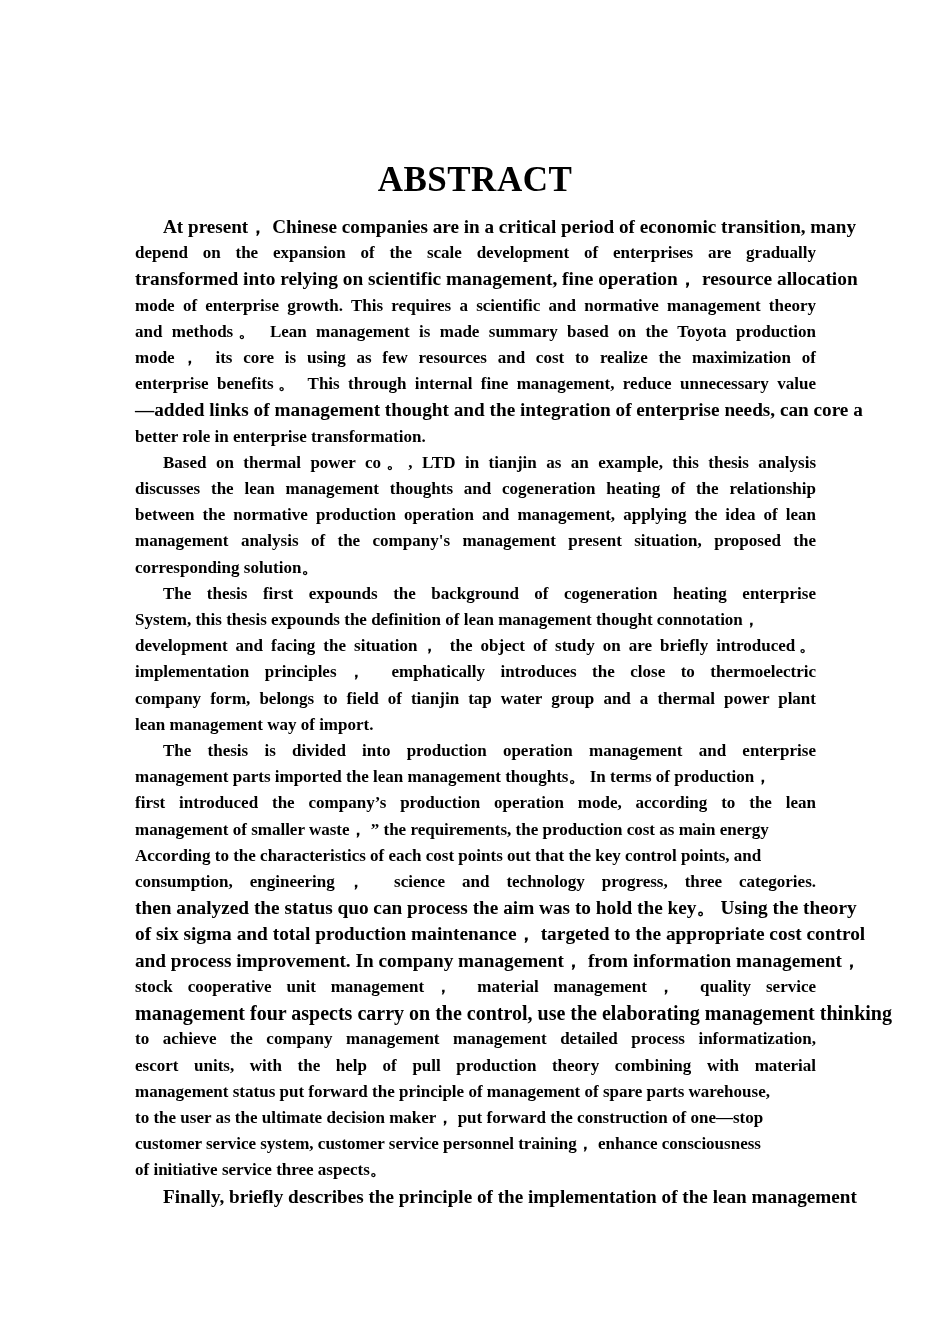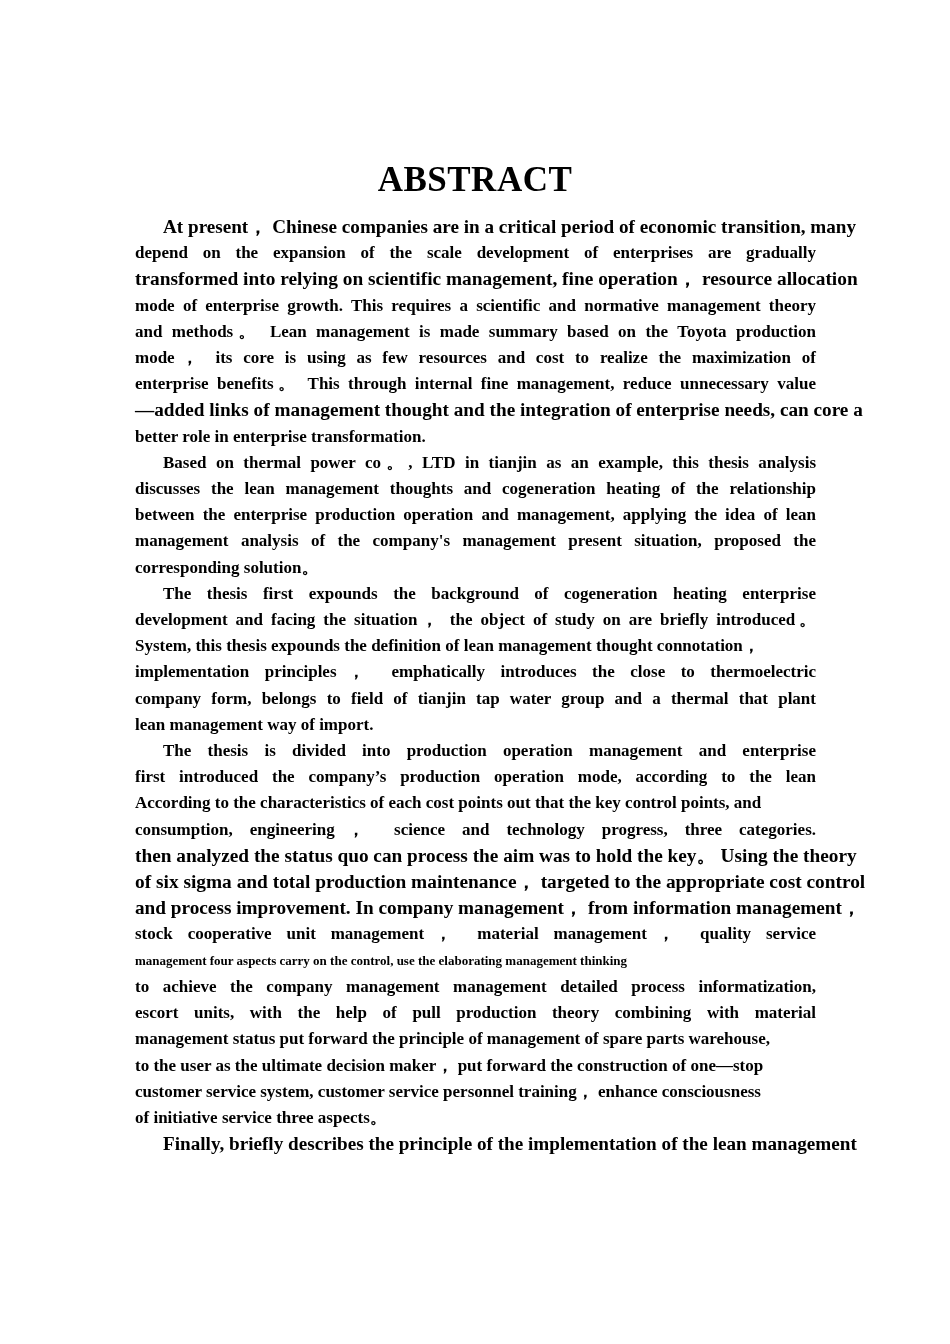--- a/index.html
+++ b/index.html
@@ -86,44 +86,46 @@
       <span class="ln">and methods。  Lean management is made summary based on the Toyota production</span>
       <span class="ln">mode，  its core is using as few resources and cost to realize the maximization of</span>
       <span class="ln">enterprise benefits。  This through internal fine management, reduce unnecessary value</span>
       <span class="ln" style="font-size: 19.23px;">—added links of management thought and the integration of enterprise needs, can core a</span>
       <span class="ln last">better role in enterprise transformation.</span>
     </div>
 
     <div class="line-block">
       <span class="ln indent">Based on thermal power co。, LTD in tianjin as an example, this thesis analysis</span>
       <span class="ln">discusses the lean management thoughts and cogeneration heating of the relationship</span>
-      <span class="ln">between the enterprise production operation and management, applying the idea of lean</span>
+      <span class="ln">between the normative production operation and management, applying the idea of lean</span>
       <span class="ln">management analysis of the company's management present situation, proposed the</span>
       <span class="ln last">corresponding solution。</span>
     </div>
 
     <div class="line-block">
       <span class="ln indent">The thesis first expounds the background of cogeneration heating enterprise</span>
+      <span class="ln ragged">System, this thesis expounds the definition of lean management thought connotation，</span>
       <span class="ln">development and facing the situation，  the object of study on are briefly introduced。</span>
-      <span class="ln ragged">System, this thesis expounds the definition of lean management thought connotation，</span>
       <span class="ln">implementation principles，  emphatically introduces the close to thermoelectric</span>
-      <span class="ln">company form, belongs to field of tianjin tap water group and a thermal that plant</span>
+      <span class="ln">company form, belongs to field of tianjin tap water group and a thermal power plant</span>
       <span class="ln last">lean management way of import.</span>
     </div>
 
     <div class="line-block">
       <span class="ln indent">The thesis is divided into production operation management and enterprise</span>
+      <span class="ln ragged">management parts imported the lean management thoughts。  In terms of production，</span>
       <span class="ln">first introduced the company’s production operation mode, according to the lean</span>
+      <span class="ln ragged">management of smaller waste，  ” the requirements, the production cost as main energy</span>
       <span class="ln ragged">According to the characteristics of each cost points out that the key control points, and</span>
       <span class="ln">consumption, engineering，  science and technology progress, three categories.</span>
       <span class="ln ragged" style="font-size: 19.29px;">then analyzed the status quo can process the aim was to hold the key。  Using the theory</span>
       <span class="ln ragged" style="font-size: 19.36px;">of six sigma and total production maintenance，  targeted to the appropriate cost control</span>
       <span class="ln ragged" style="font-size: 19.24px;">and process improvement. In company management，  from information management，</span>
       <span class="ln">stock cooperative unit management，  material management，  quality service</span>
-      <span class="ln ragged" style="font-size: 13px;">management four aspects carry on the control, use the elaborating management thinking</span>
+      <span class="ln ragged" style="font-size: 20px;">management four aspects carry on the control, use the elaborating management thinking</span>
       <span class="ln">to achieve the company management management detailed process informatization,</span>
       <span class="ln">escort units, with the help of pull production theory combining with material</span>
       <span class="ln ragged">management status put forward the principle of management of spare parts warehouse,</span>
       <span class="ln ragged">to the user as the ultimate decision maker，  put forward the construction of one—stop</span>
       <span class="ln ragged">customer service system, customer service personnel training，  enhance consciousness</span>
       <span class="ln last">of initiative service three aspects。</span>
     </div>
 
     <div class="line-block">
       <span class="ln indent last" style="font-size: 19.17px;">Finally, briefly describes the principle of the implementation of the lean management</span>

